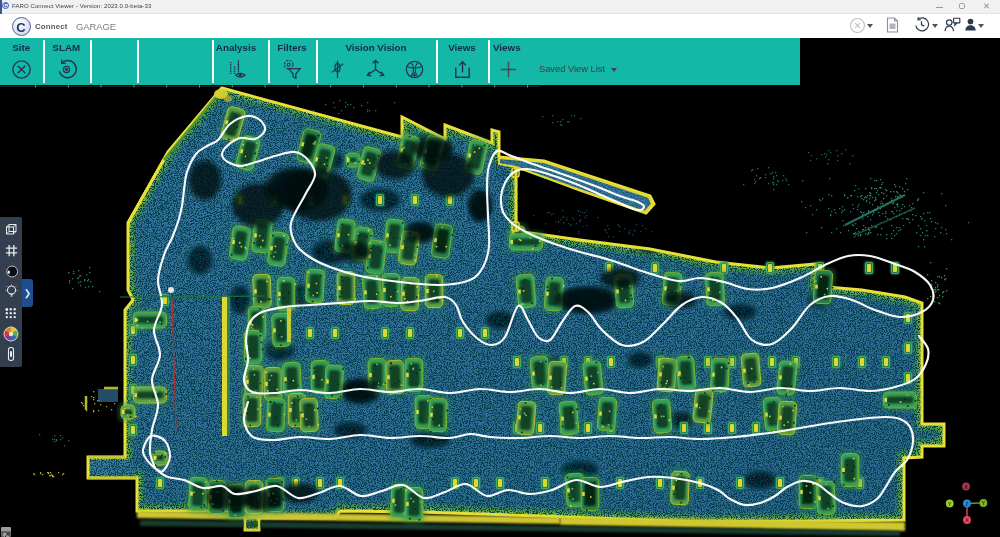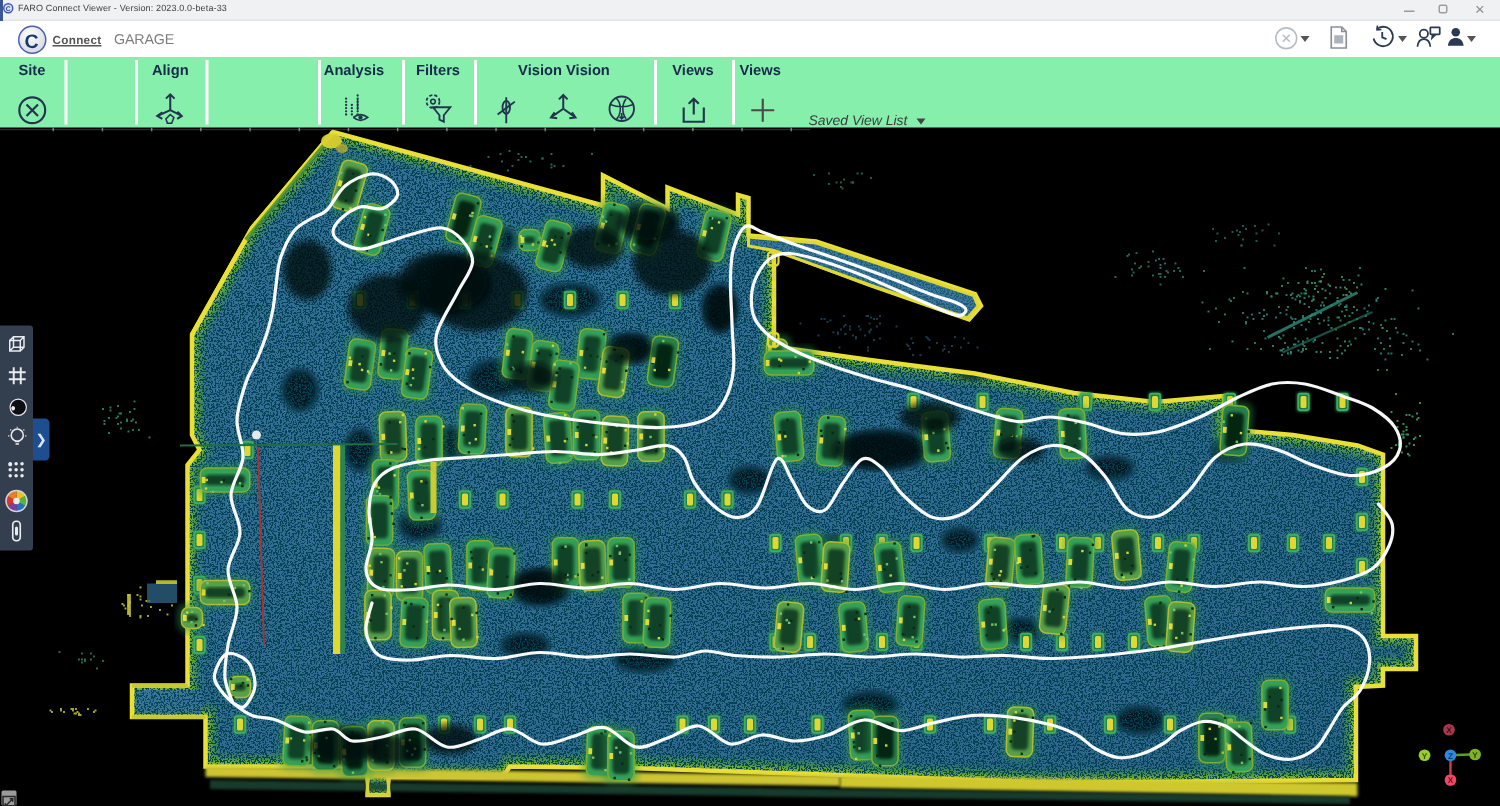--- a/index.html
+++ b/index.html
@@ -1,27 +1,27 @@
 <!DOCTYPE html>
 <html><head><meta charset="utf-8"><style>
 * { margin:0; padding:0; box-sizing:border-box; }
 body { width:1000px; height:537px; overflow:hidden; font-family:"Liberation Sans",sans-serif; background:#000; position:relative; }
 .titlebar { position:absolute; left:0; top:0; width:1000px; height:14px; background:#eff1f3; border-bottom:1px solid #e2e4e6; }
 .titlebar .tlogo { position:absolute; left:2px; top:1.5px; width:7px; height:7px; border-radius:50%; border:1px solid #4054b2; background:#dde4f2; color:#27408f; font-size:4.5px; font-weight:bold; text-align:center; line-height:5px; }
 .titlebar .ttext { position:absolute; left:12px; top:2.5px; font-size:6.0px; color:#3f3f3f; letter-spacing:0.1px; }
 .menubar { position:absolute; left:0; top:14px; width:1000px; height:24px; background:#ffffff; }
 .clogo { position:absolute; left:11.5px; top:2.5px; width:19px; height:19px; border-radius:50%; border:1.5px solid #4a5cb8; background:radial-gradient(circle at 40% 30%, #fdfdfd, #cdd3dc); color:#17396e; font-weight:bold; font-size:13px; text-align:center; line-height:19px; }
-.connect { position:absolute; left:35px; top:8px; font-size:7.8px; font-weight:bold; color:#555555; letter-spacing:0.2px;text-decoration:underline; }
+.connect { position:absolute; left:35px; top:8px; font-size:7.8px; font-weight:bold; color:#555555; letter-spacing:0.2px; }
 .garage { position:absolute; left:76px; top:6.5px; font-size:9.5px; color:#7d7d7d; letter-spacing:-0.1px; }
 .menuicons { position:absolute; left:0; top:0; width:1000px; height:24px; }
 .amic { position:absolute; display:inline-flex; }
-.toolbar { position:absolute; left:0; top:38px; width:1000px; height:47px; background:#86efac; }
+.toolbar { position:absolute; left:0; top:38px; width:800px; height:47px; background:#14b8a6; }
 .tgroup { position:absolute; top:0; height:47px; display:flex; flex-direction:column; align-items:center; }
 .tlabel { font-size:9.8px; font-weight:bold; color:#17294d; margin-top:4px; white-space:nowrap; }
-.ticons { flex:1; display:flex; align-items:flex-end; justify-content:center; width:100%; gap:14px;font-style:italic; }
+.ticons { flex:1; display:flex; align-items:center; justify-content:center; width:100%; gap:14px; }
 .ticon { display:inline-flex; }
 .tsep { position:absolute; top:2px; bottom:2px; width:2px; background:#fdfdfe; }
 .canvas { position:absolute; left:0; top:85px; width:1000px; height:452px; background:#000; }
 .sidebar { position:absolute; left:0; top:217px; width:22px; height:150px; background:#333e4e; display:flex; flex-direction:column; align-items:center; justify-content:space-between; padding:4px 0; border-radius:0 2px 2px 0; }
 .sbi { height:17px; display:flex; align-items:center; }
 .sbtab { position:absolute; left:22px; top:279px; width:11px; height:28px; background:#1d4e8f; border-radius:0 3px 3px 0; color:#dfe6f2; font-size:9px; line-height:28px; text-align:center; }
 </style></head>
 <body>
 <div class="canvas"><svg width="1000" height="452" viewBox="0 0 1000 452">
 <defs>
@@ -2222,29 +2222,29 @@
       <div class="tlabel">Site</div>
       <div class="ticons">
         <span class="ticon">
           <svg width="23" height="23" viewBox="0 0 24 24">
             <circle cx="12" cy="12" r="9" fill="none" stroke="#24344f" stroke-width="1.5"></circle>
             <path d="M8,8 L16,16 M16,8 L8,16" stroke="#24344f" stroke-width="1.5"></path>
           </svg>
         </span>
       </div>
     </div>
-    <div class="tgroup" style="left:90px;width:47px">
-      <div class="tlabel">Align</div>
+    <div class="tgroup" style="left:42.5px;width:47.5px">
+      <div class="tlabel">SLAM</div>
       <div class="ticons">
         <span class="ticon">
-          <svg width="25" height="25" viewBox="0 0 26 26" fill="none" stroke="#24344f" stroke-width="1.4">
-            <path d="M13,14 L13,3 M10,6 L13,3 L16,6"></path>
-            <path d="M13,14 L4,18 M7.5,15.5 L4,18 L7.5,20"></path>
-            <path d="M13,14 L21,18 M18,15 L21,18 L17.8,20"></path>
-            <path d="M13,17 l2.5,2 l-1.5,4 l-3,0 l-1,-3 z" stroke-width="1.1"></path>
+          <svg width="23" height="23" viewBox="0 0 24 24" fill="none" stroke="#24344f" stroke-width="1.5">
+            <path d="M7,5 A9 9 0 1 1 4.5,14"></path>
+            <path d="M7,1.5 L7,5.5 L11,5.5" stroke-width="1.4"></path>
+            <circle cx="12" cy="12" r="3.2" stroke-width="1.3"></circle>
+            <circle cx="12" cy="12" r="0.8" fill="#24344f"></circle>
           </svg>
         </span>
       </div>
     </div>
     <div class="tgroup" style="left:208px;width:56px">
       <div class="tlabel">Analysis</div>
       <div class="ticons">
         <span class="ticon">
           <svg width="25" height="25" viewBox="0 0 26 26">
             <g fill="#24344f">

